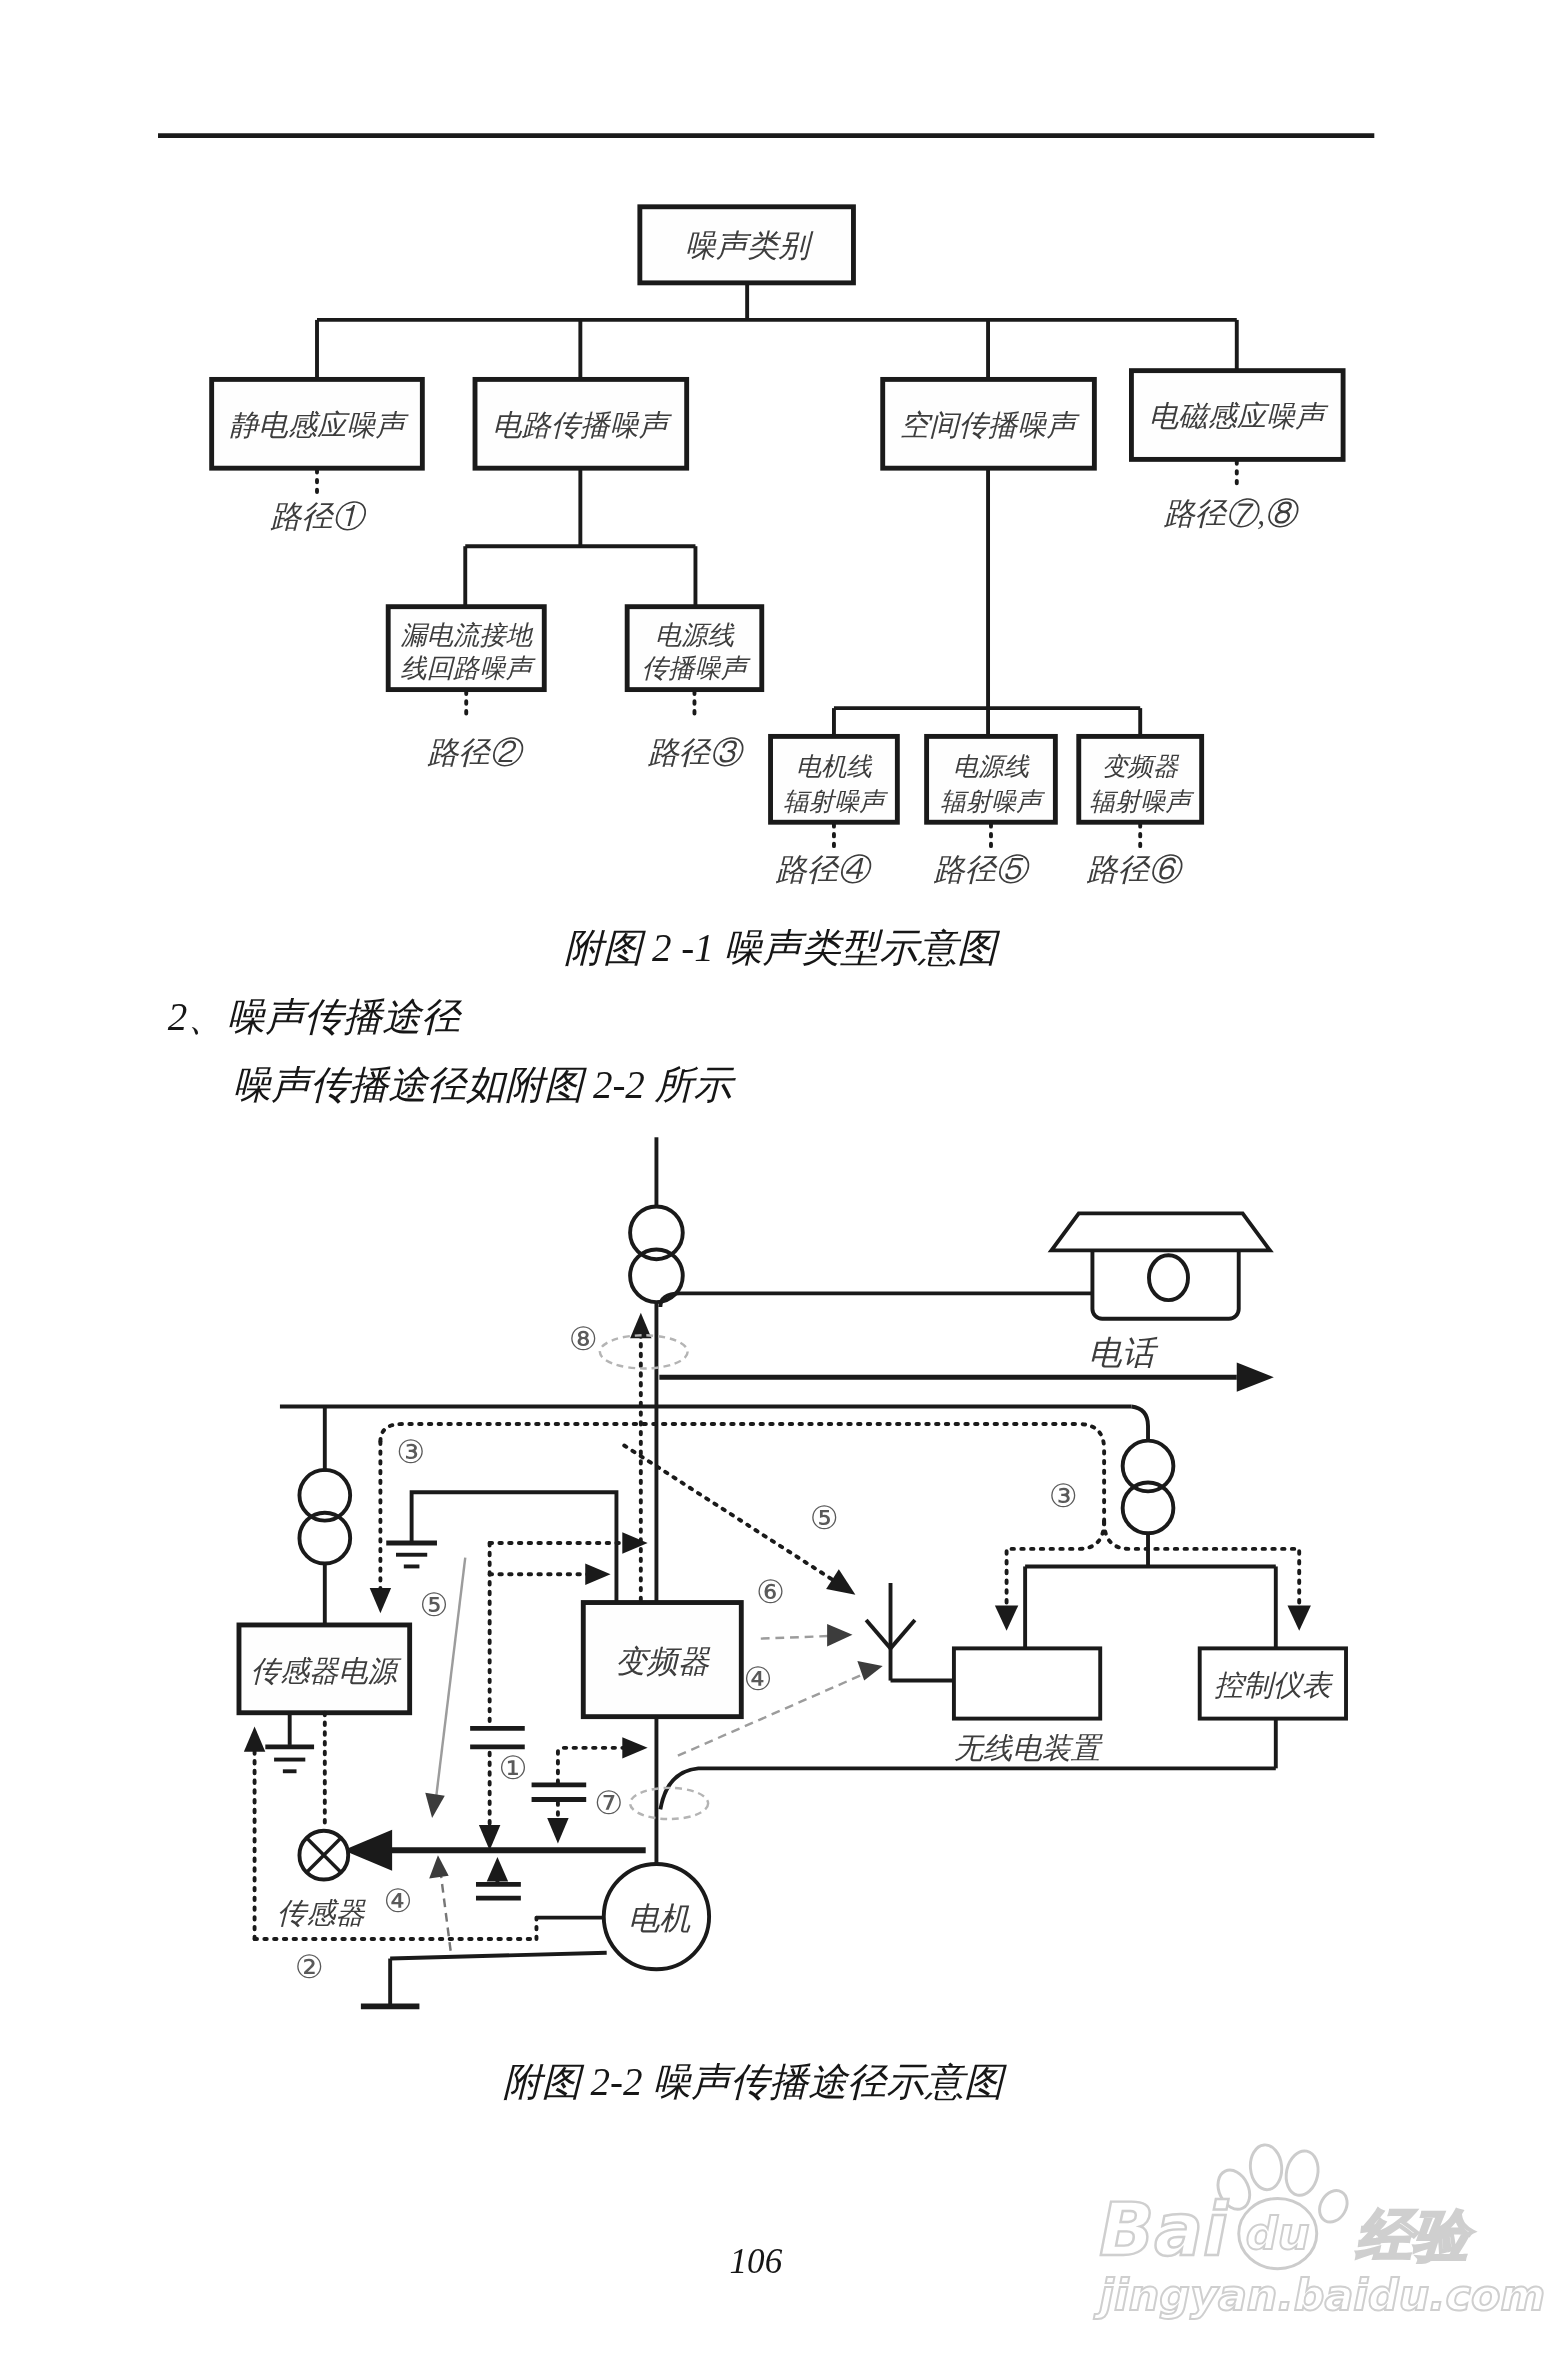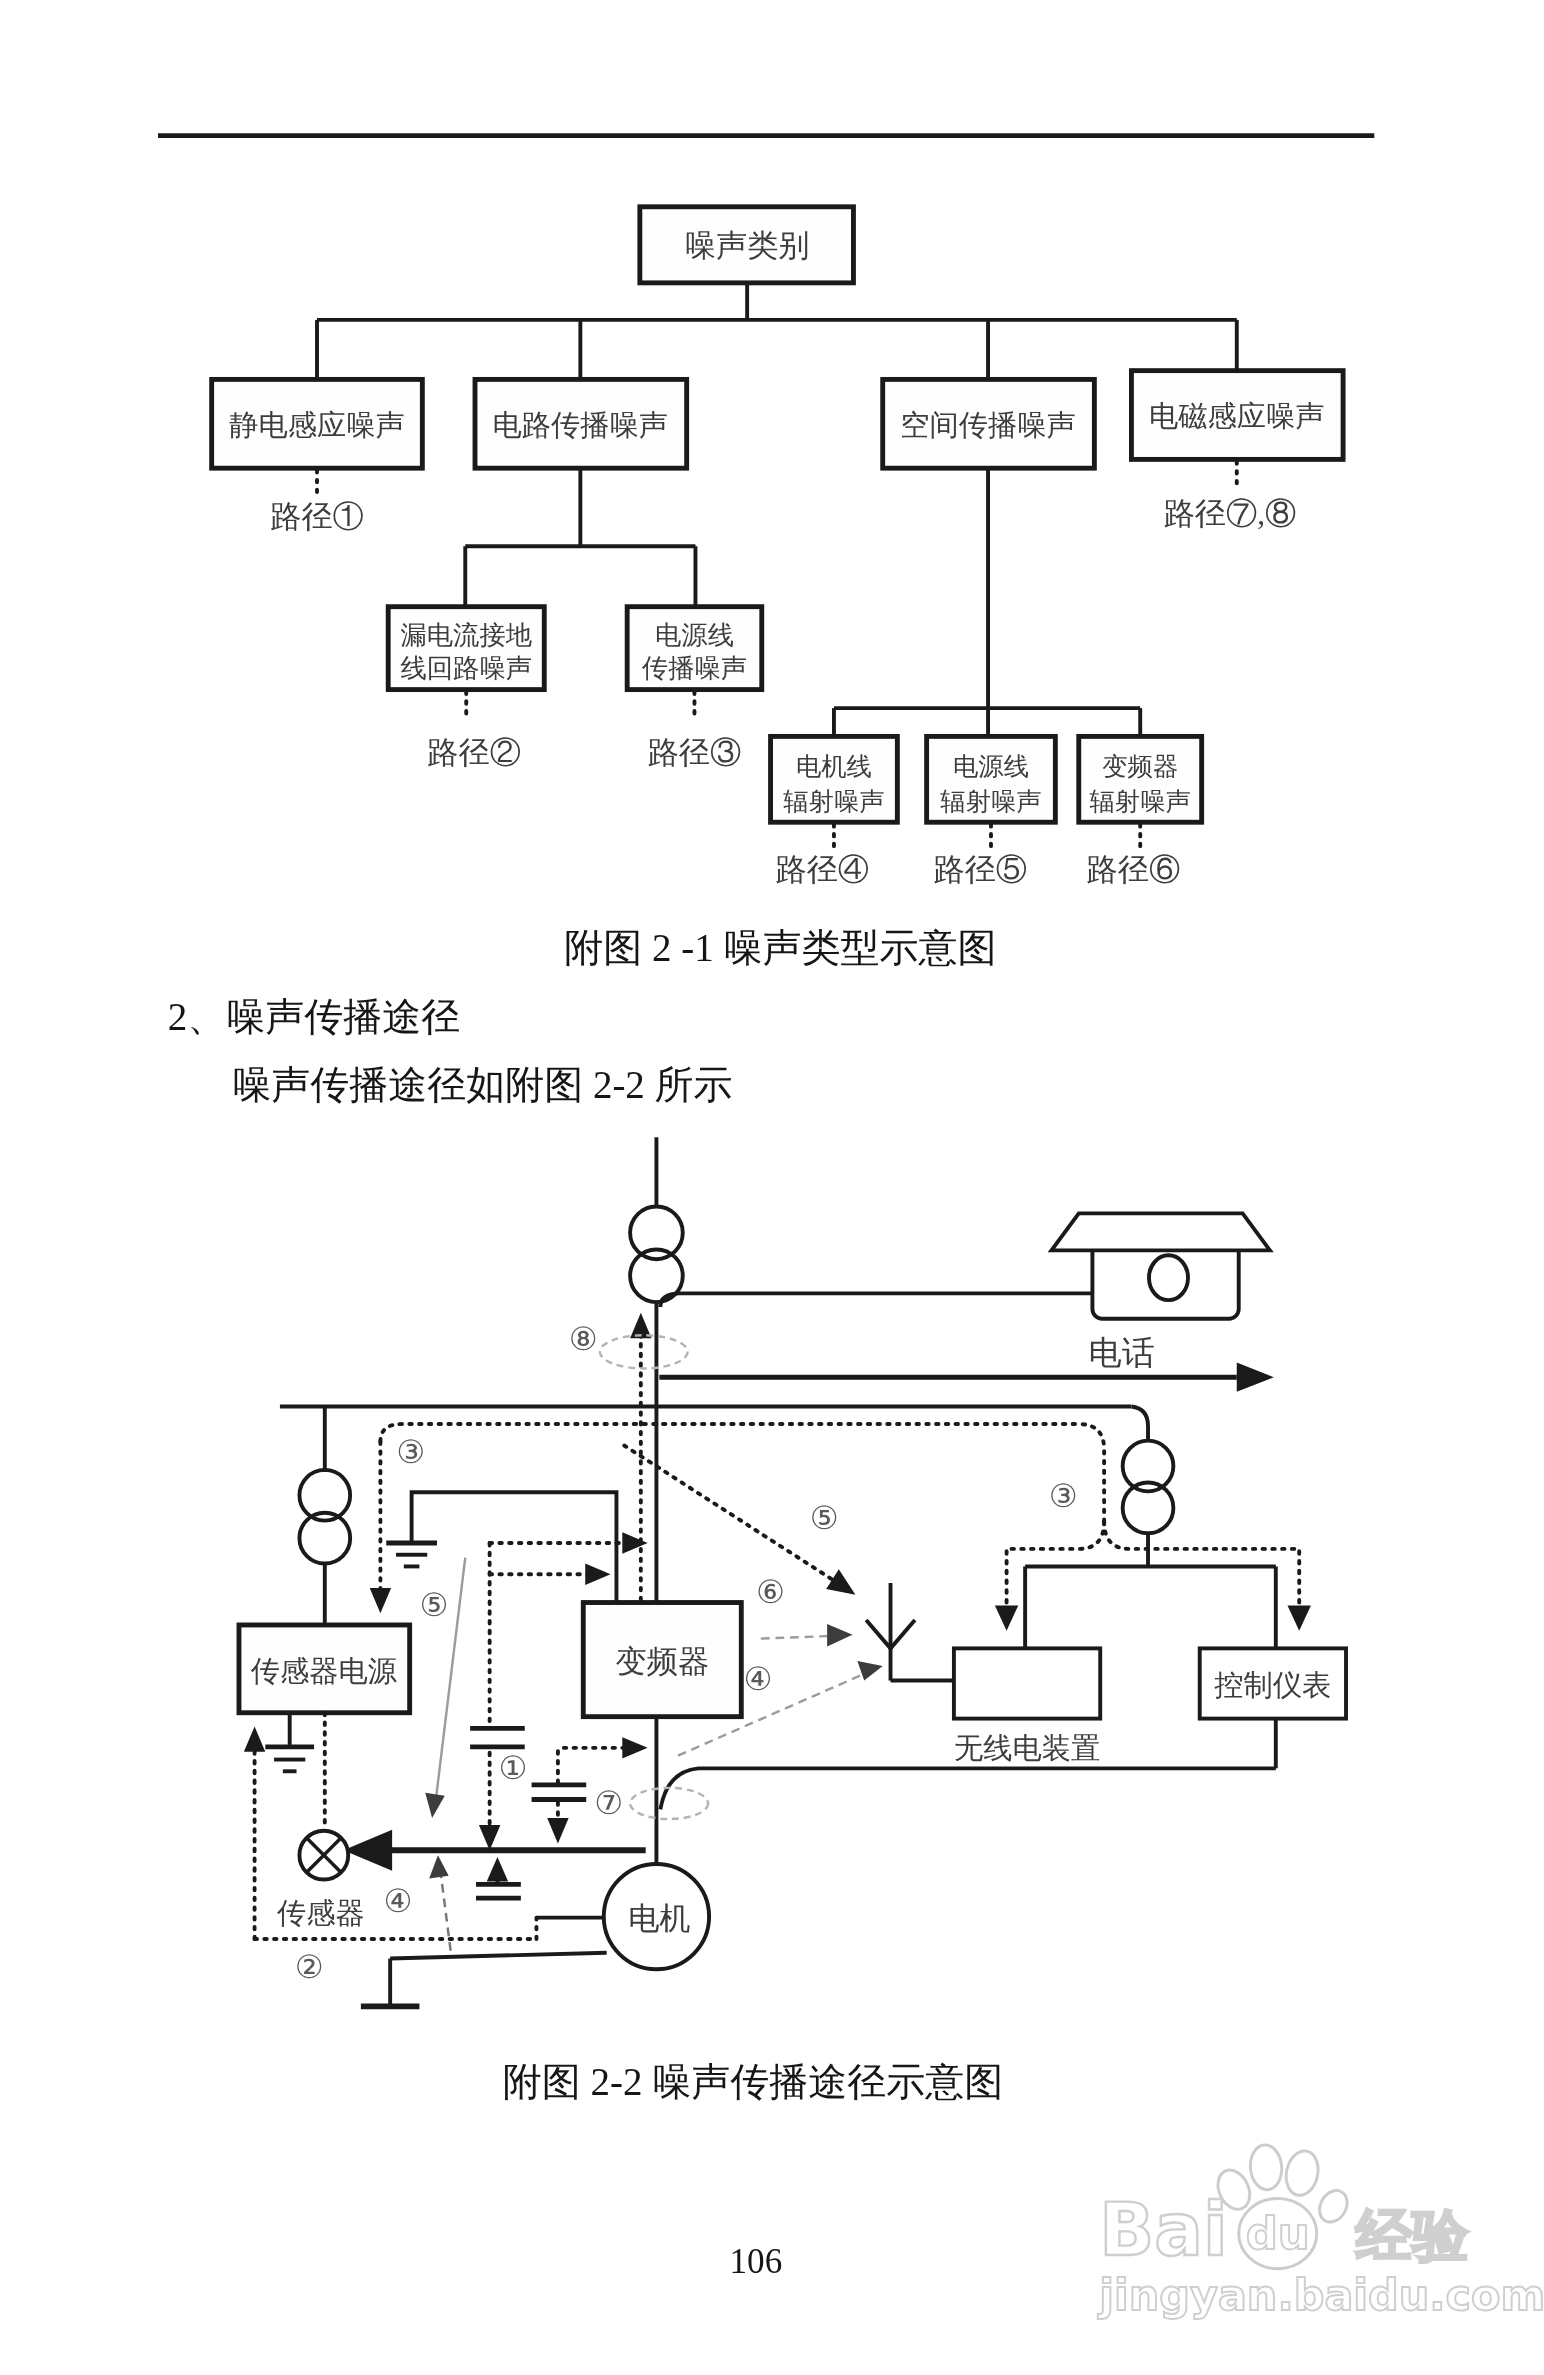--- a/index.html
+++ b/index.html
@@ -1,17 +1,17 @@
 <!DOCTYPE html>
 <html><head>
 <meta charset="utf-8">
 <style>
   html,body{margin:0;padding:0;background:#e8e8e8;}
   .page{width:1545px;height:2376px;background:#ffffff;position:relative;margin:0 auto;
-        font-family:"Liberation Serif",serif;}
+        font-family:"Liberation Serif",serif;font-style:italic;}
   svg{display:block;}
   .ln{stroke:#1a1a1a;stroke-width:4;fill:none;}
   .ln5{stroke:#1a1a1a;stroke-width:5;fill:none;}
   .ln6{stroke:#1a1a1a;stroke-width:6;fill:none;}
   .thin{stroke:#1a1a1a;stroke-width:3.5;fill:none;}
   .dot{stroke:#1a1a1a;stroke-width:4;fill:none;stroke-dasharray:2.5 7.5;stroke-linecap:round;}
   .dashdot{stroke:#777;stroke-width:2.5;fill:none;stroke-dasharray:9 6;}
   .grey{stroke:#9c9c9c;stroke-width:2.5;fill:none;}
   .greydash{stroke:#9c9c9c;stroke-width:2.5;fill:none;stroke-dasharray:9 6;}
   .ell{stroke:#b4b4b4;stroke-width:2.5;fill:none;stroke-dasharray:7 5;}

